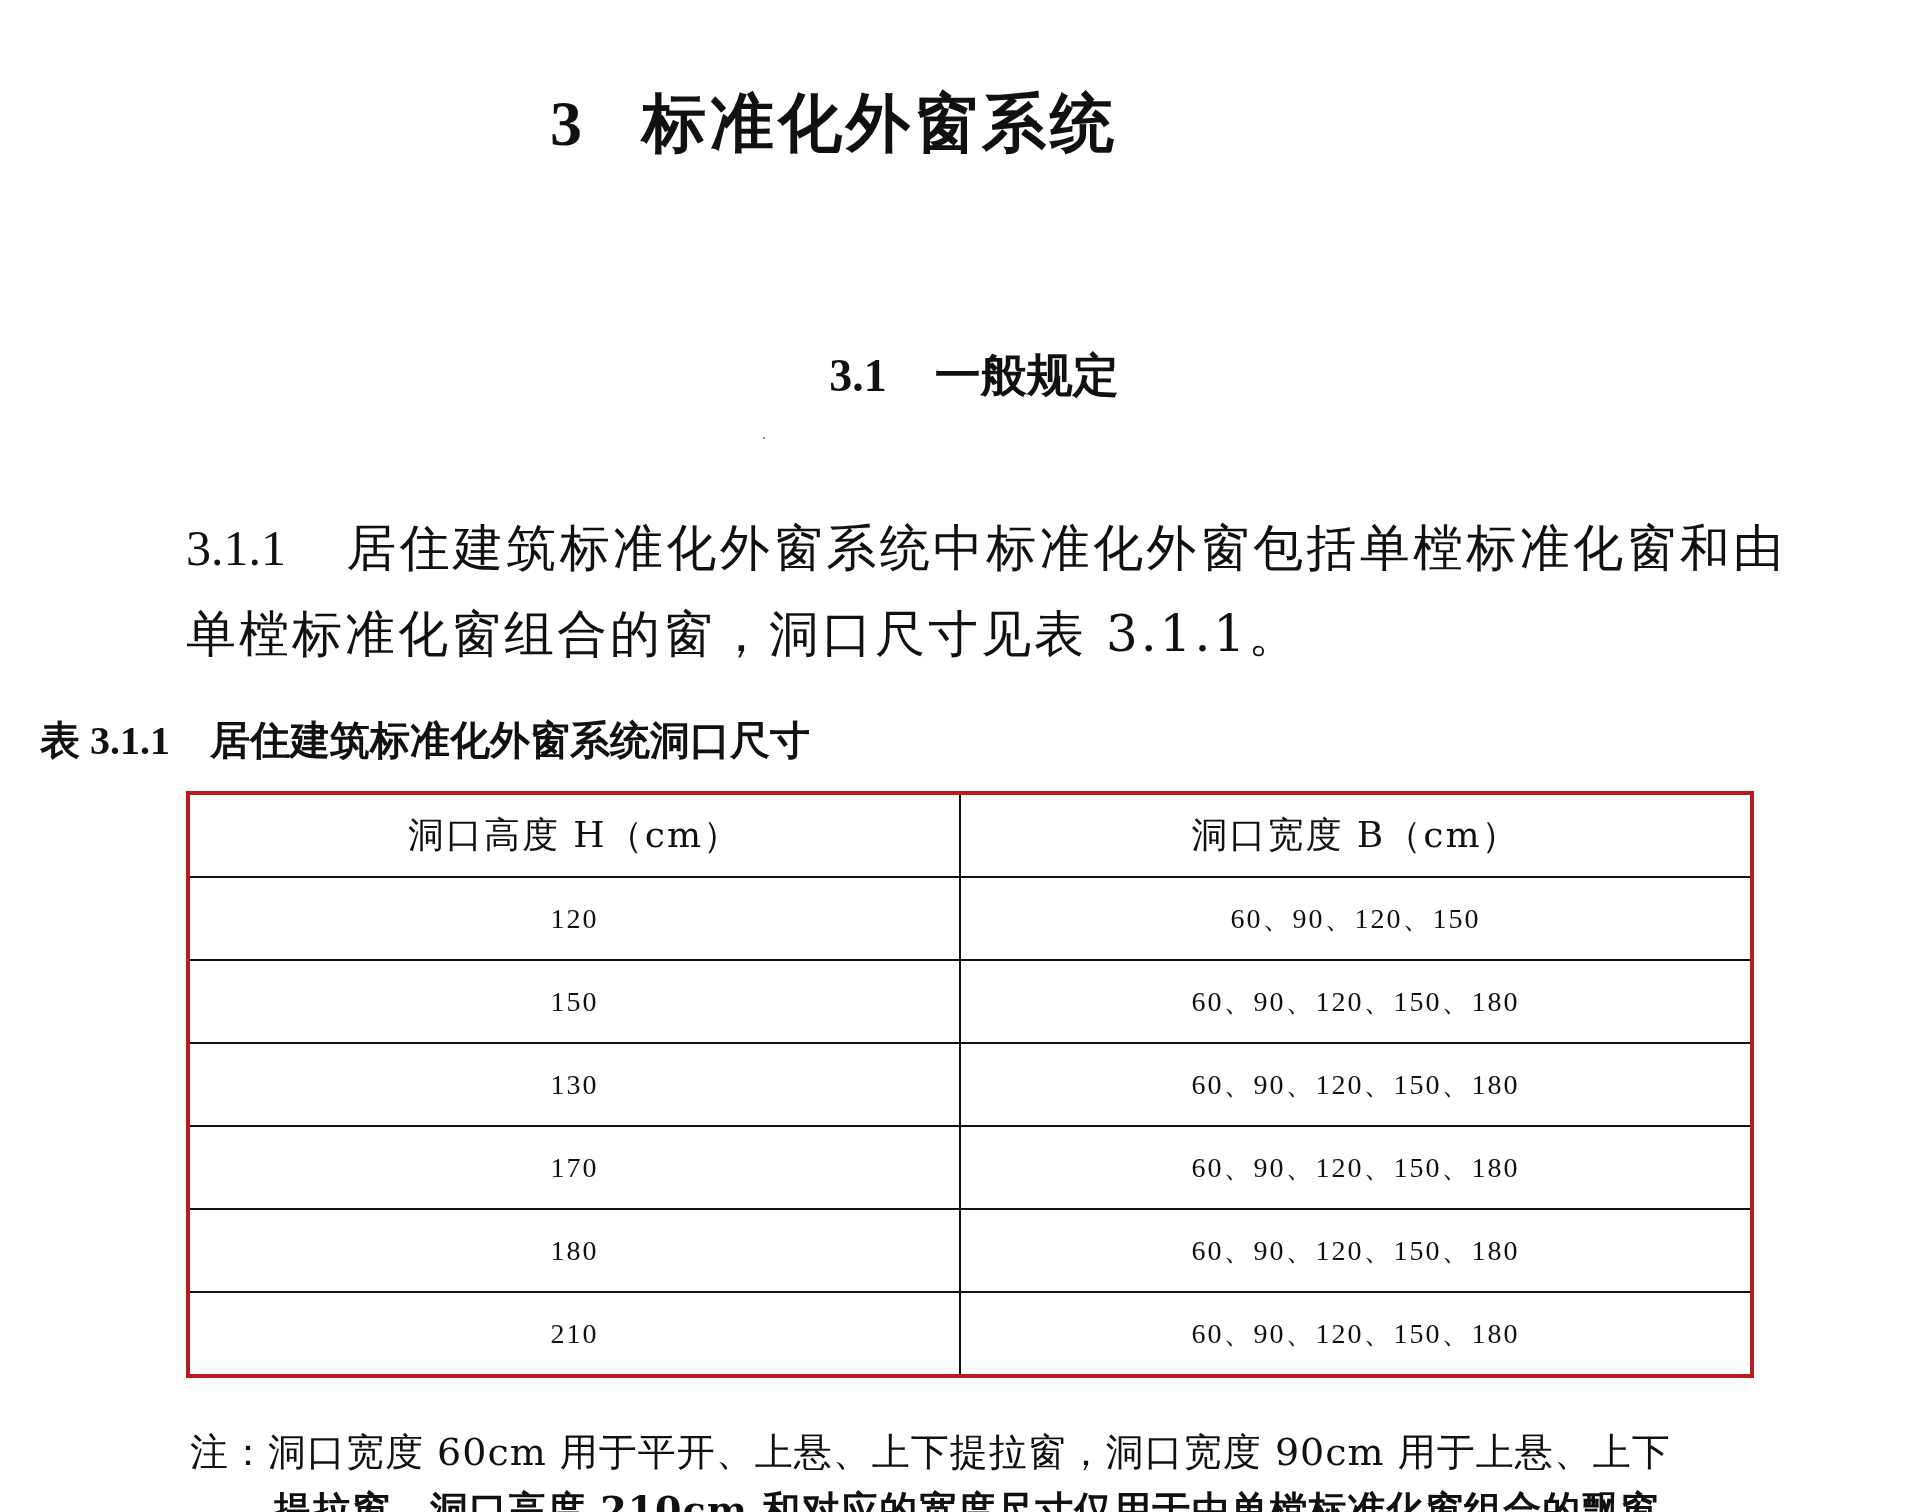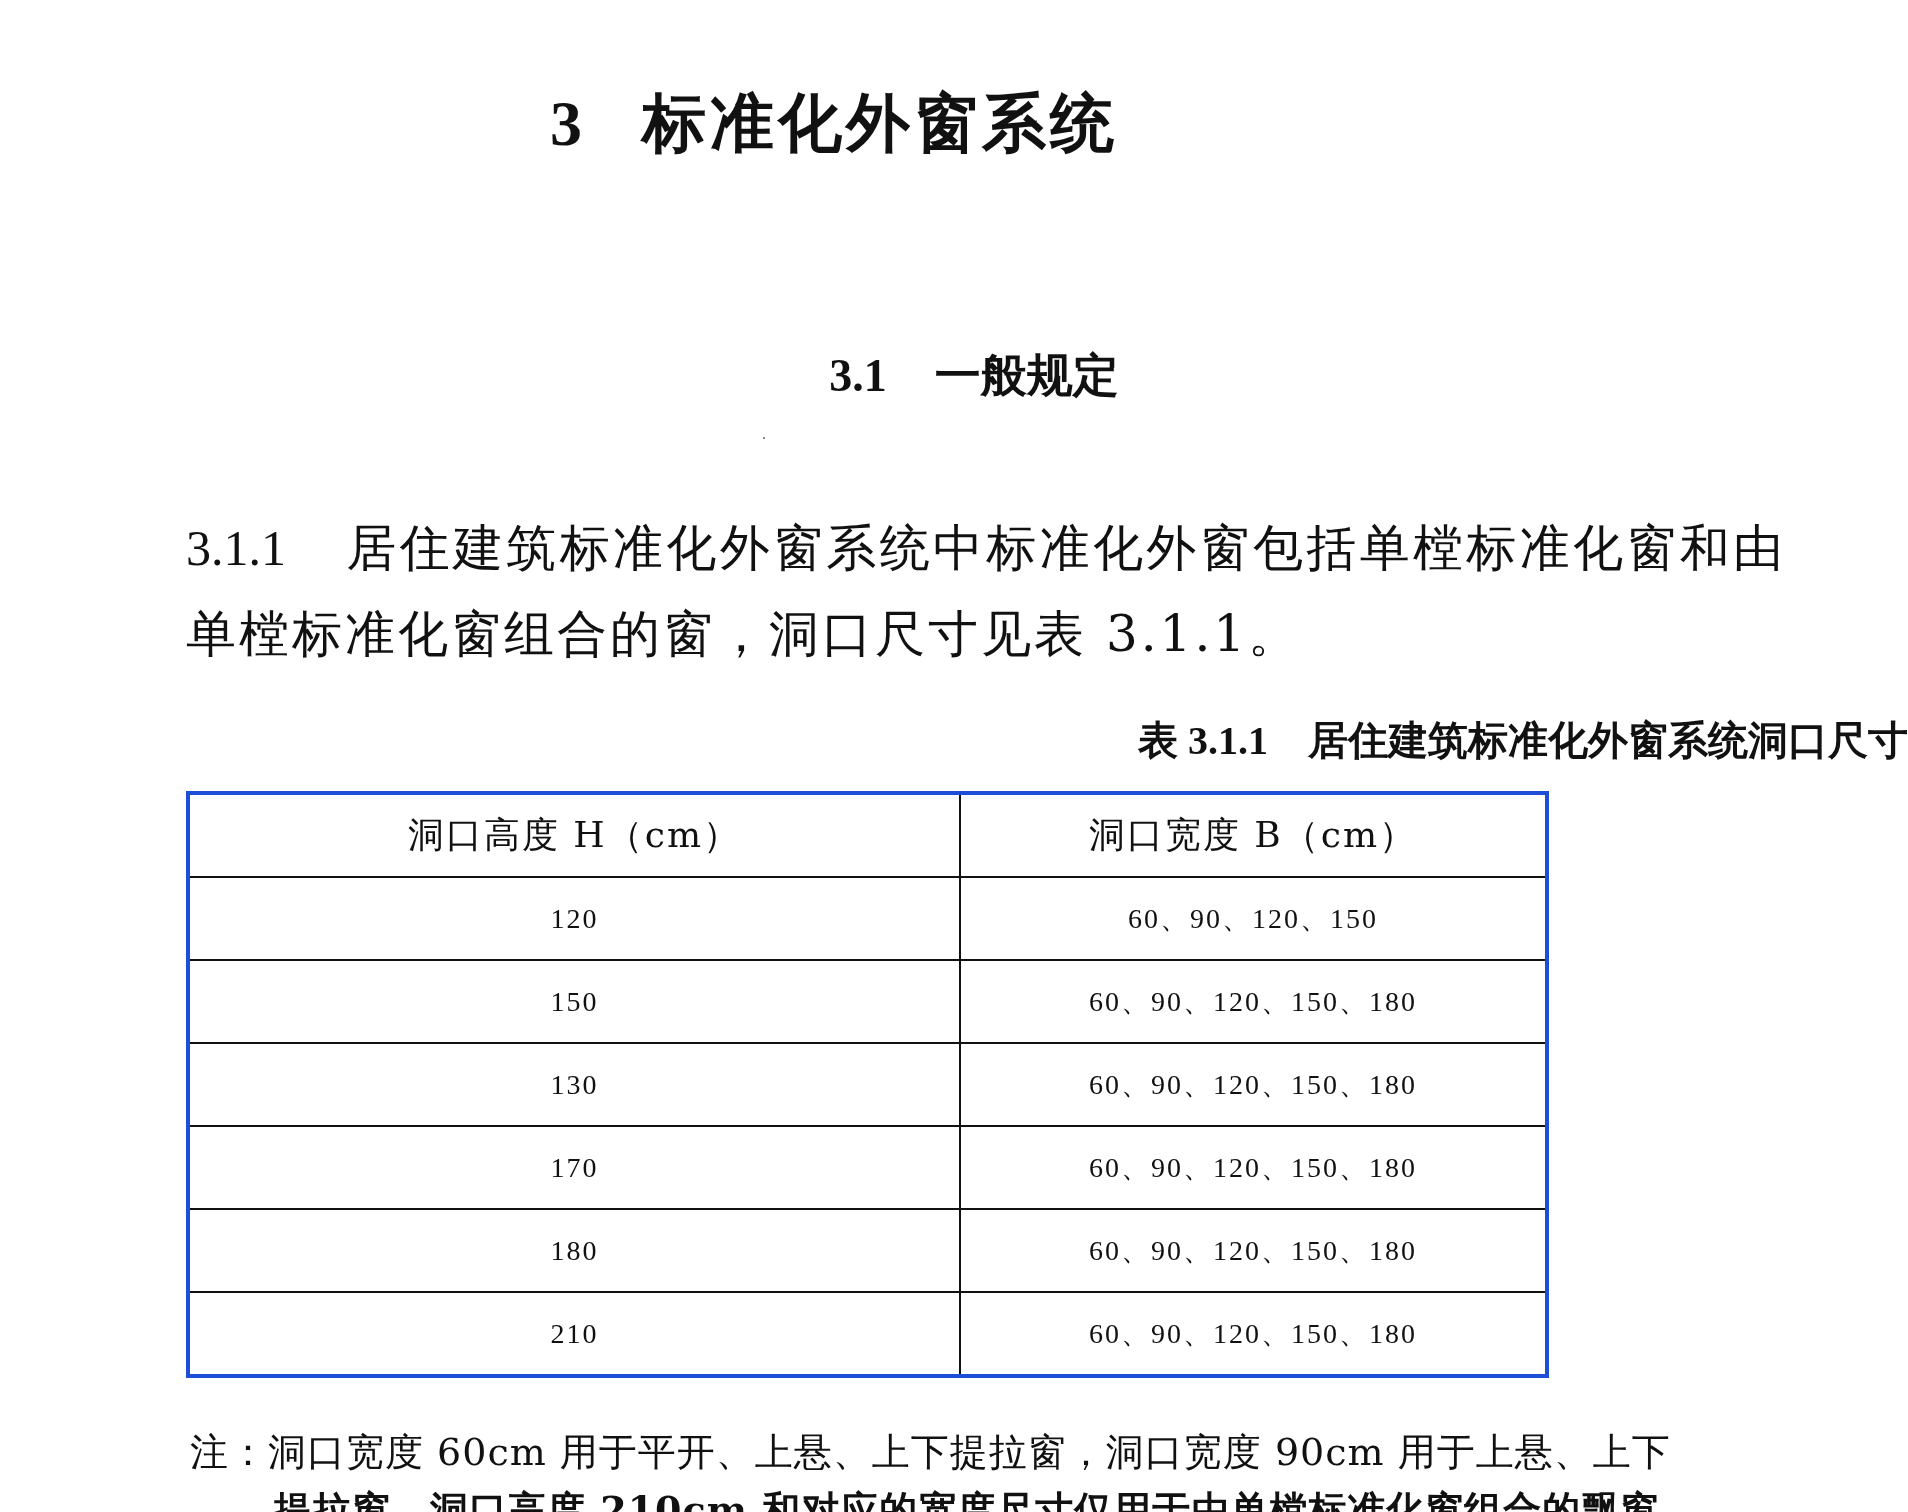--- a/index.html
+++ b/index.html
@@ -5,23 +5,23 @@
   html, body { margin: 0; padding: 0; background: #ffffff; }
   body { width: 1908px; height: 1512px; position: relative; overflow: hidden; color: #111; font-family: "DejaVu Serif", "Liberation Serif", serif; }
   .abs { position: absolute; }
   .chapter-title { left: 0; width: 1668px; top: 78px; text-align: center; font-family: "DejaVu Sans", "Liberation Sans", sans-serif; font-weight: bold; font-size: 64px; line-height: 90px; letter-spacing: 4px; }
   .chapter-title .num { font-family: "Liberation Serif", serif; margin-right: 56px; }
   .section-title { left: 0; width: 1908px; top: 340px; text-align: center; font-family: "DejaVu Sans", "Liberation Sans", sans-serif; font-weight: bold; font-size: 46px; line-height: 70px; padding-left: 40px; box-sizing: border-box; }
   .section-title .num { font-family: "Liberation Serif", serif; margin-right: 48px; text-align: right; }
   .dot { left: 763px; top: 437px; width: 2px; height: 2px; background: #888; }
   .para { left: 186px; width: 1600px; top: 505px; font-family: "DejaVu Serif", "Liberation Serif", serif; font-size: 50px; line-height: 86px; letter-spacing: 3px; text-align: justify; }
   .para .num { font-family: "Liberation Serif", serif; font-weight: normal; margin-right: 60px; letter-spacing: 0; }
-  .caption { left: 0; width: 1908px; top: 712px; text-align: right; font-family: "DejaVu Sans", "Liberation Sans", sans-serif; font-weight: bold; font-size: 40px; line-height: 56px; padding-left: 40px; box-sizing: border-box; }
+  .caption { left: 0; width: 1908px; top: 712px; text-align: left; font-family: "DejaVu Sans", "Liberation Sans", sans-serif; font-weight: bold; font-size: 40px; line-height: 56px; padding-left: 40px; box-sizing: border-box; }
   .caption .num { font-family: "Liberation Serif", serif; margin-right: 40px; }
-  table.dims { position: absolute; left: 186px; top: 791px; width: 1363px; border-collapse: collapse; border: 4px solid #1d4ed8; }
+  table.dims { position: absolute; left: 186px; top: 791px; width: 1568px; border-collapse: collapse; border: 4px solid #b91c1c; }
   table.dims td, table.dims th { border: 2px solid #111; height: 81px; padding: 0; text-align: center; font-family: "Liberation Serif", "DejaVu Serif", serif; font-weight: normal; font-size: 28px; letter-spacing: 2px; }
   table.dims col.c1 { width: 772px; }
   table.dims th { font-family: "DejaVu Serif", "Liberation Serif", serif; font-size: 36px; }
   .note { left: 190px; width: 1600px; top: 1396px; font-family: "DejaVu Serif", "Liberation Serif", serif; font-size: 38px; line-height: 58px; letter-spacing: 1px; margin-top: 27px; }
   .note .line2 { display: block; padding-left: 84px; font-weight: bold; }
 </style>
 </head>
 <body>
 
 <div class="abs chapter-title">

